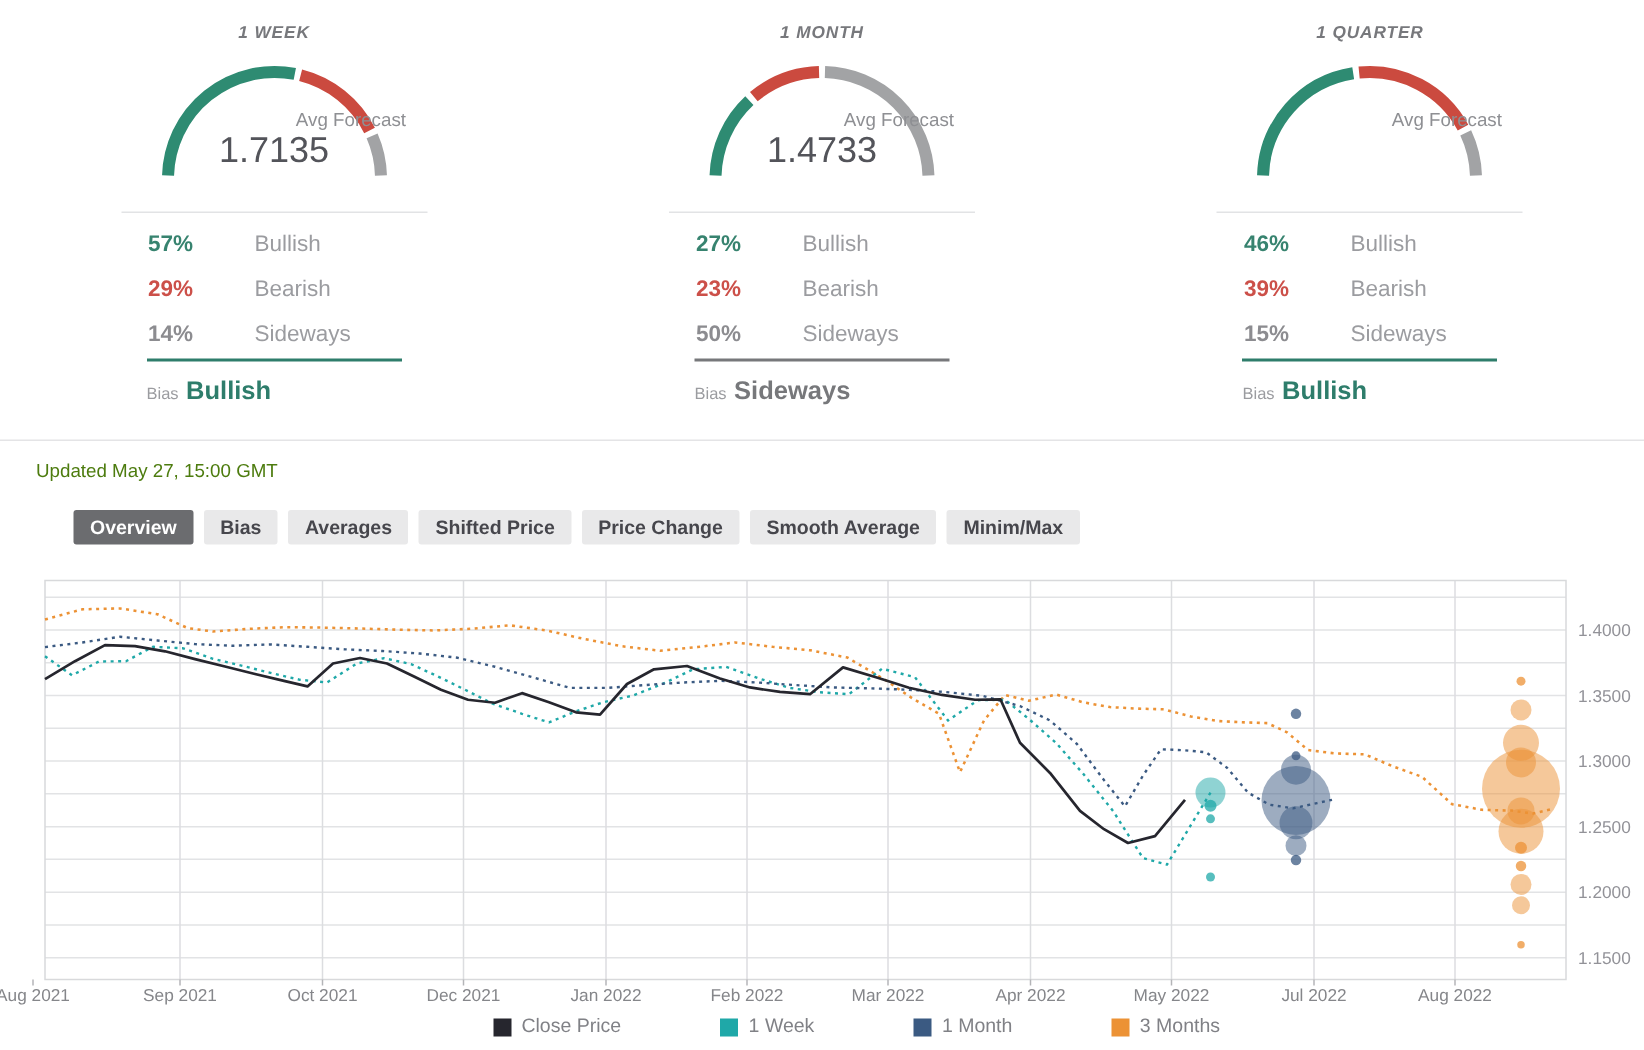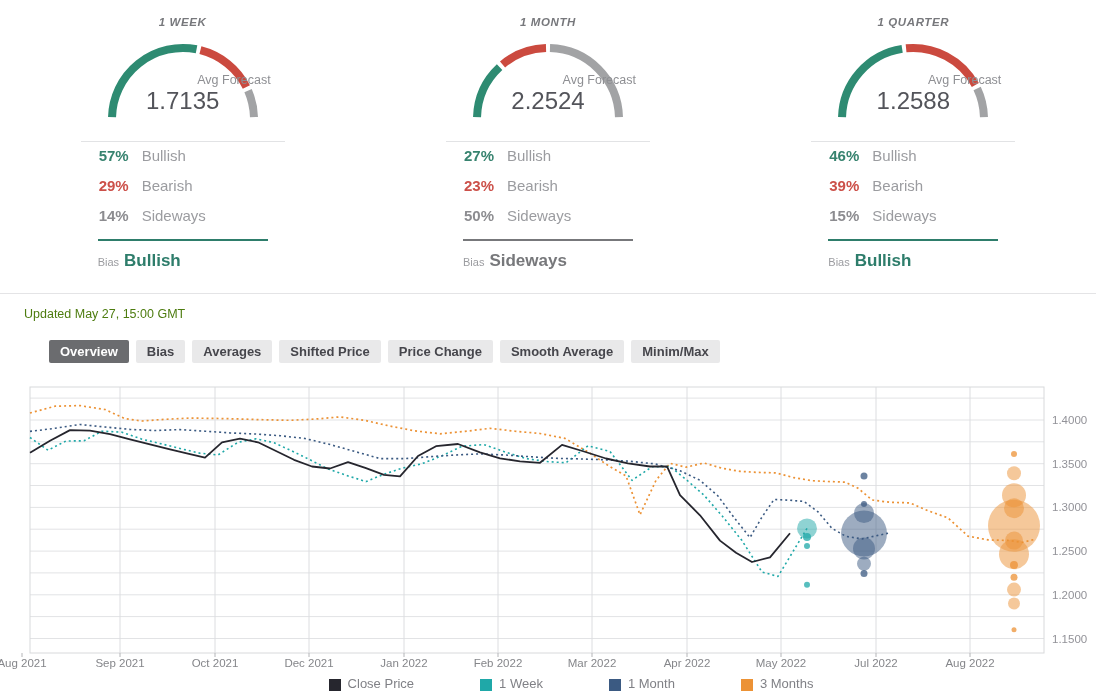--- a/index.html
+++ b/index.html
@@ -11,21 +11,21 @@
   
   .cards{display:flex;padding-top:8px;}
   .card{flex:1;display:flex;flex-direction:column;align-items:center;}
   .period{font-style:italic;font-size:11.5px;color:#77787c;letter-spacing:.6px;margin-top:8px;font-weight:bold;}
   .gauge-wrap{position:relative;width:176px;height:90px;margin-top:6px;}
   .gauge-wrap svg{position:absolute;left:0;top:0;}
   .avg-label{position:absolute;top:39px;width:100%;text-align:right;font-size:12.5px;color:#8e8f93;}
   .avg-value{position:absolute;top:53px;width:100%;text-align:center;font-size:24px;color:#53545a;}
   .card-divider{width:204px;border-top:1px solid #e2e3e5;margin-top:17px;}
   .rows{width:204px;margin-top:5px;}
-  .row{display:flex;height:30px;align-items:flex-start;}
+  .row{display:flex;height:30px;align-items:center;gap:28px;}
   .pct{width:48px;text-align:right;font-weight:bold;font-size:15px;}
   .pct.bull{color:#37836f;}
   .pct.bear{color:#cc5049;}
   .pct.side{color:#8c8c90;}
   .lbl{margin-left:13px;font-size:15px;color:#9b9ca0;}
   .bias-underline{width:170px;margin:2px 0 0 17px;border-top:2px solid #2e7d6b;align-self:flex-start;}
   .rows-wrap{width:204px;display:flex;flex-direction:column;}
   .bias-row{margin:10px 0 0 17px;display:flex;align-items:baseline;}
   .bias-label{font-size:11px;color:#9b9ca0;margin-right:5px;}
   .bias-value{font-size:17px;font-weight:bold;}
@@ -84,21 +84,21 @@
 
   <div class="card">
     <div class="period">1 MONTH</div>
     <div class="gauge-wrap">
       <svg width="176" height="90">
           <path d="M17.03 83.02 A71 71 0 0 1 39.58 33.07" fill="none" stroke="#2e8b72" stroke-width="8"></path>
           <path d="M42.55 30.45 A71 71 0 0 1 86.02 14.03" fill="none" stroke="#cb4a3f" stroke-width="8"></path>
           <path d="M89.98 14.03 A71 71 0 0 1 158.97 83.02" fill="none" stroke="#a2a3a5" stroke-width="8"></path>
         </svg>
       <div class="avg-label">Avg Forecast</div>
-      <div class="avg-value">2.2524</div>
+      <div class="avg-value">1.4733</div>
     </div>
     <div class="card-divider"></div>
     <div class="rows-wrap">
       <div class="rows">
         <div class="row">
           <span class="pct bull">27%</span>
           <span class="lbl">Bullish</span>
         </div>
         <div class="row">
           <span class="pct bear">23%</span>
@@ -119,21 +119,20 @@
 
   <div class="card">
     <div class="period">1 QUARTER</div>
     <div class="gauge-wrap">
       <svg width="176" height="90">
           <path d="M17.03 83.02 A71 71 0 0 1 77.14 14.84" fill="none" stroke="#2e8b72" stroke-width="8"></path>
           <path d="M81.07 14.34 A71 71 0 0 1 150.34 51.01" fill="none" stroke="#cb4a3f" stroke-width="8"></path>
           <path d="M152.14 54.55 A71 71 0 0 1 158.97 83.02" fill="none" stroke="#a2a3a5" stroke-width="8"></path>
         </svg>
       <div class="avg-label">Avg Forecast</div>
-      <div class="avg-value">1.2588</div>
     </div>
     <div class="card-divider"></div>
     <div class="rows-wrap">
       <div class="rows">
         <div class="row">
           <span class="pct bull">46%</span>
           <span class="lbl">Bullish</span>
         </div>
         <div class="row">
           <span class="pct bear">39%</span>

